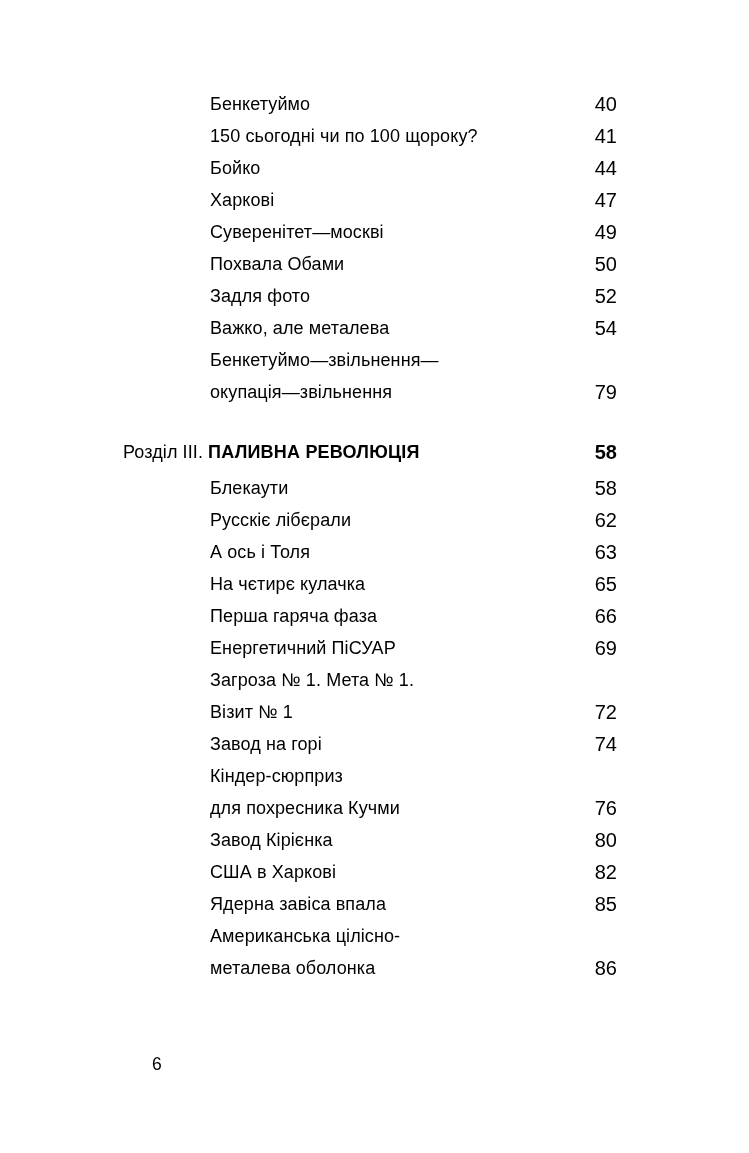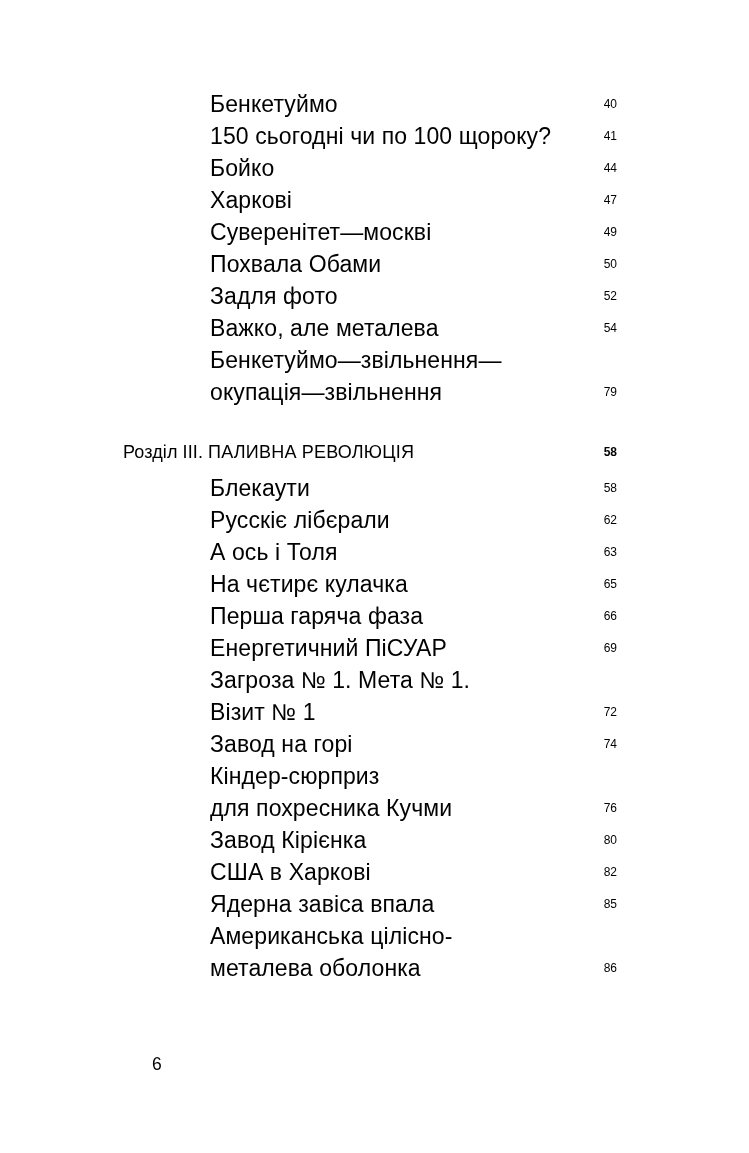--- a/index.html
+++ b/index.html
@@ -28,26 +28,26 @@
   }
 
   
   .row {
     display: flex;
     align-items: flex-start;
     justify-content: space-between;
     line-height: 32px;
   }
   .row .title {
-    font-size: 23px;
+    font-size: 18px;
     letter-spacing: 0.1px;
     white-space: pre-wrap;
   }
   .row .pageno {
-    font-size: 12px;
+    font-size: 20px;
     text-align: right;
     min-width: 34px;
     flex: 0 0 auto;
     margin-left: 18px;
   }
 
   
   .entry .title {
     padding-left: 87px;
   }
@@ -62,21 +62,21 @@
     margin-bottom: 4px;
   }
   .part .title {
     padding-left: 0;
     font-size: 18px;
   }
   .part .title .prefix {
     font-weight: 400;
   }
   .part .title .name {
-    font-weight: 400;
+    font-weight: 700;
     letter-spacing: 0.2px;
     text-align: center;
   }
   .part .pageno {
     font-weight: 700;
   }
 
   
   .folio {
     position: absolute;

